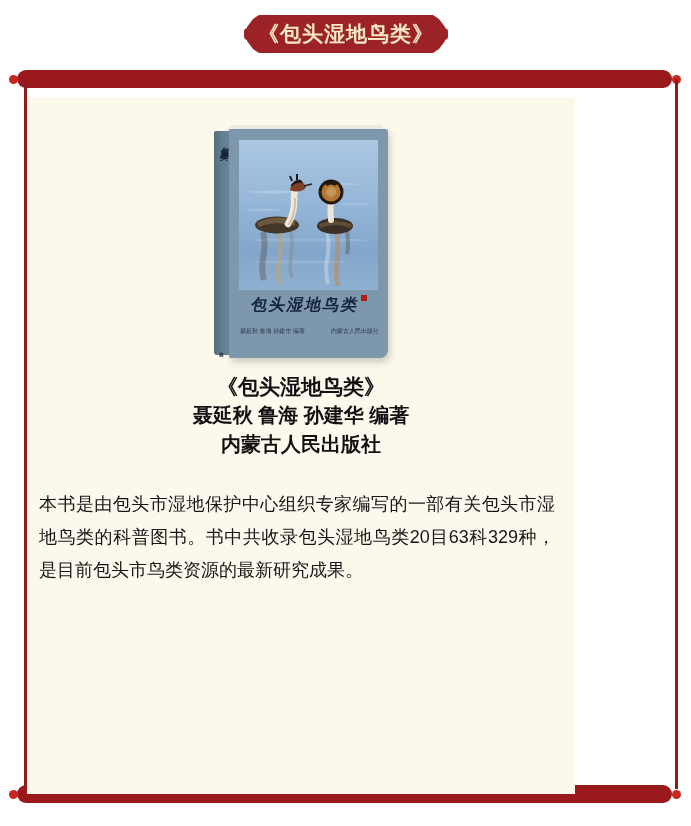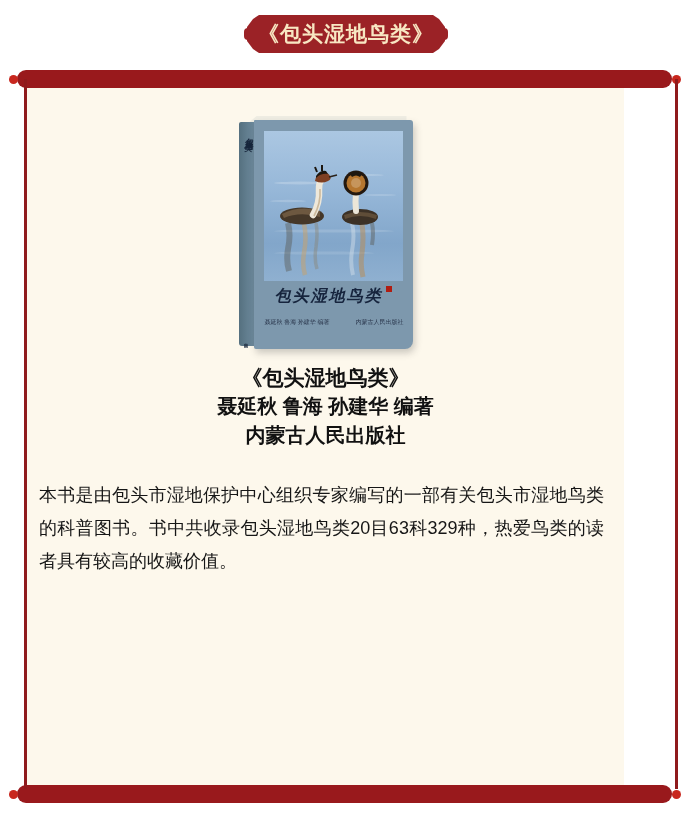--- a/index.html
+++ b/index.html
@@ -21,21 +21,21 @@
   .frame-bar{position:absolute;left:17px;width:655px;height:18px;background:#99191c;border-radius:10px;}
   .frame-bar.top{top:70px;}
   .frame-bar.bottom{top:785px;}
   .frame-dot{position:absolute;width:9px;height:9px;border-radius:50%;background:#c8271e;}
   .dot-tl{left:9px;top:75px;}  .dot-tr{left:672px;top:75px;}
   .dot-bl{left:9px;top:790px;} .dot-br{left:672px;top:790px;}
   .frame-rail{position:absolute;top:79px;width:3px;height:710px;background:#8f1a1c;}
   .rail-left{left:24px;} .rail-right{left:675px;}
 
   
-  .content{position:absolute;left:27px;top:88px;width:597px;height:697px;background:#fdf8ec;overflow:hidden;}
+  .content{position:absolute;left:27px;top:97px;width:548px;height:697px;background:#fdf8ec;overflow:hidden;}
 
   
   .book{position:relative;width:174px;height:233px;margin:28px auto 0;}
   .pages-top{position:absolute;left:10px;top:0;width:158px;height:7px;background:#efede3;
              clip-path:polygon(8px 0,100% 0,100% 100%,0 100%);}
   .spine{position:absolute;left:0;top:6px;width:15px;height:224px;
          background:linear-gradient(90deg,#55707f,#6d8a9d);border-radius:2px 0 0 3px;}
   .spine-title{position:absolute;left:3px;top:10px;writing-mode:vertical-rl;
                font:italic bold 8px "Liberation Serif",serif;color:#17263c;letter-spacing:1px;}
   .spine-pub{position:absolute;left:5px;bottom:6px;writing-mode:vertical-rl;
@@ -143,15 +143,15 @@
       </div>
     </div>
   </div>
 
   <div class="meta">
     <div class="m-title">《包头湿地鸟类》</div>
     <div class="m-authors">聂延秋 鲁海 孙建华  编著</div>
     <div class="m-publisher">内蒙古人民出版社</div>
   </div>
 
-  <p class="desc">本书是由包头市湿地保护中心组织专家编写的一部有关包头市湿地鸟类的科普图书。书中共收录包头湿地鸟类20目63科329种，热爱鸟类的读者具有较高的收藏价值。</p>
+  <p class="desc">本书是由包头市湿地保护中心组织专家编写的一部有关包头市湿地鸟类的科普图书。书中共收录包头湿地鸟类20目63科329种，是目前包头市鸟类资源的最新研究成果。</p>
 
 </div>
 
 </body></html>

